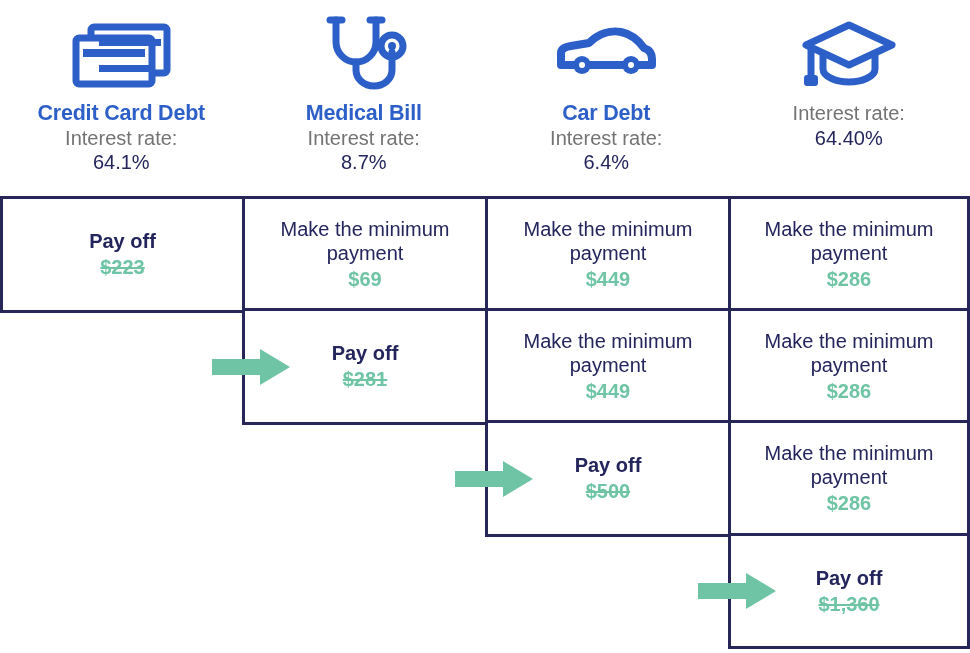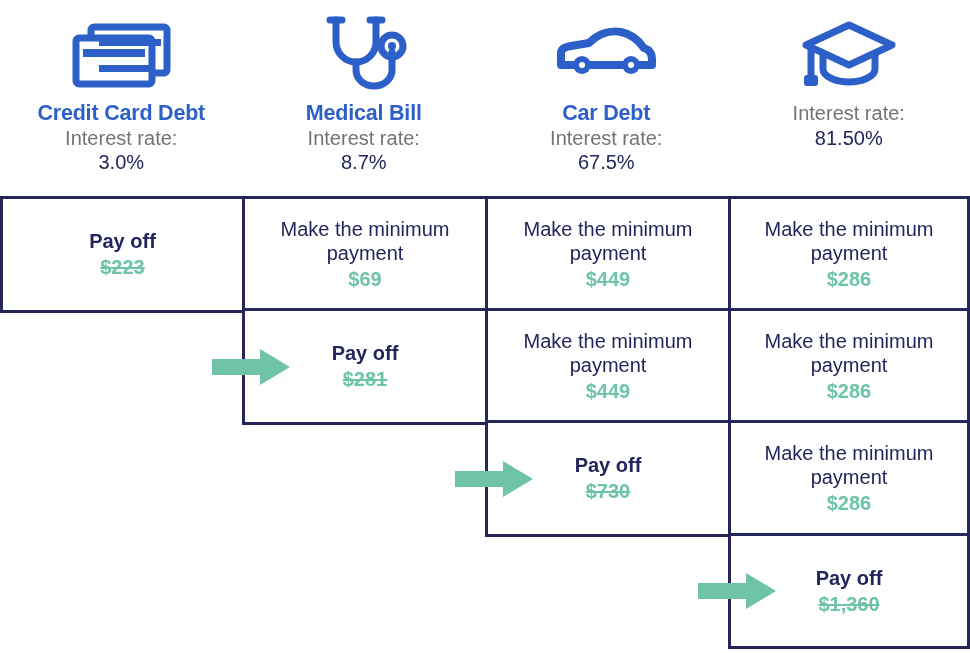--- a/index.html
+++ b/index.html
@@ -135,21 +135,21 @@
             <rect x="22" y="8" width="76" height="46" rx="3"></rect>
             <rect x="7" y="19" width="76" height="46" rx="3" fill="#ffffff"></rect>
           </g>
           <rect x="14" y="30" width="62" height="8" fill="#2d5fc9"></rect>
           <rect x="30" y="46" width="53" height="7" fill="#2d5fc9"></rect>
           <rect x="30" y="20" width="62" height="7" fill="#2d5fc9"></rect>
         </svg>
       </div>
       <div class="debt-title">Credit Card Debt</div>
       <div class="debt-rate-label">Interest rate:</div>
-      <div class="debt-rate-value">3.0%</div>
+      <div class="debt-rate-value">64.1%</div>
     </div>
 
     <div class="header-col">
       <div class="icon-wrap">
         <svg width="100" height="84" viewBox="0 0 100 84">
           <g fill="none" stroke="#2d5fc9" stroke-width="7" stroke-linecap="round" stroke-linejoin="round">
             <path d="M22 8 L22 30 a20 20 0 0 0 40 0 L62 8"></path>
             <path d="M16 8 L28 8"></path>
             <path d="M56 8 L68 8"></path>
             <path d="M42 50 L42 58 a18 16 0 0 0 36 0 L78 40"></path>
@@ -170,36 +170,36 @@
             <path d="M10 42 L10 30 C10 26 14 24 20 23 L38 20 C48 10 60 7 70 9 C80 11 88 18 93 25 C99 27 101 31 101 36 L101 42 Z"></path>
           </g>
           <circle cx="31" cy="42" r="9" fill="#2d5fc9"></circle>
           <circle cx="31" cy="42" r="3" fill="#ffffff"></circle>
           <circle cx="80" cy="42" r="9" fill="#2d5fc9"></circle>
           <circle cx="80" cy="42" r="3" fill="#ffffff"></circle>
         </svg>
       </div>
       <div class="debt-title">Car Debt</div>
       <div class="debt-rate-label">Interest rate:</div>
-      <div class="debt-rate-value">67.5%</div>
+      <div class="debt-rate-value">6.4%</div>
     </div>
 
     <div class="header-col">
       <div class="icon-wrap">
         <svg width="100" height="74" viewBox="0 0 100 74">
           <g fill="none" stroke="#2d5fc9" stroke-width="7" stroke-linejoin="round" stroke-linecap="round">
             <path d="M50 8 L93 28 L50 48 L7 28 Z"></path>
             <path d="M24 37 L24 52 C24 60 38 65 50 65 C62 65 76 60 76 52 L76 37"></path>
             <path d="M12 31 L12 62"></path>
           </g>
           <rect x="5" y="58" width="14" height="11" rx="3" fill="#2d5fc9"></rect>
         </svg>
       </div>
       <div class="debt-rate-label">Interest rate:</div>
-      <div class="debt-rate-value">81.50%</div>
+      <div class="debt-rate-value">64.40%</div>
     </div>
 
   </div>
 
   <div class="grid">
       <div class="cell" style="left: 0px; top: 0px; width: 245px; height: 117px;">
         <div class="action payoff">Pay off</div>
         <div class="amount struck">$223</div>
       </div>
       <div class="cell" style="left: 242px; top: 0px; width: 246px; height: 117px;">
@@ -226,21 +226,21 @@
       <div class="cell" style="left: 485px; top: 112px; width: 246px; height: 117px;">
         <div class="action">Make the minimum payment</div>
         <div class="amount">$449</div>
       </div>
       <div class="cell" style="left: 728px; top: 112px; width: 242px; height: 117px;">
         <div class="action">Make the minimum payment</div>
         <div class="amount">$286</div>
       </div>
       <div class="cell" style="left: 485px; top: 224px; width: 246px; height: 117px;">
         <div class="action payoff">Pay off</div>
-        <div class="amount struck">$730</div>
+        <div class="amount struck">$500</div>
       </div>
       <div class="arrow" style="left: 455px; top: 264.5px;">
         <svg viewBox="0 0 78 36" preserveAspectRatio="none">
           <path d="M0 10 L48 10 L48 0 L78 18 L48 36 L48 26 L0 26 Z" fill="#6ec4a4"></path>
         </svg>
       </div>
       <div class="cell" style="left: 728px; top: 224px; width: 242px; height: 117px;">
         <div class="action">Make the minimum payment</div>
         <div class="amount">$286</div>
       </div>

